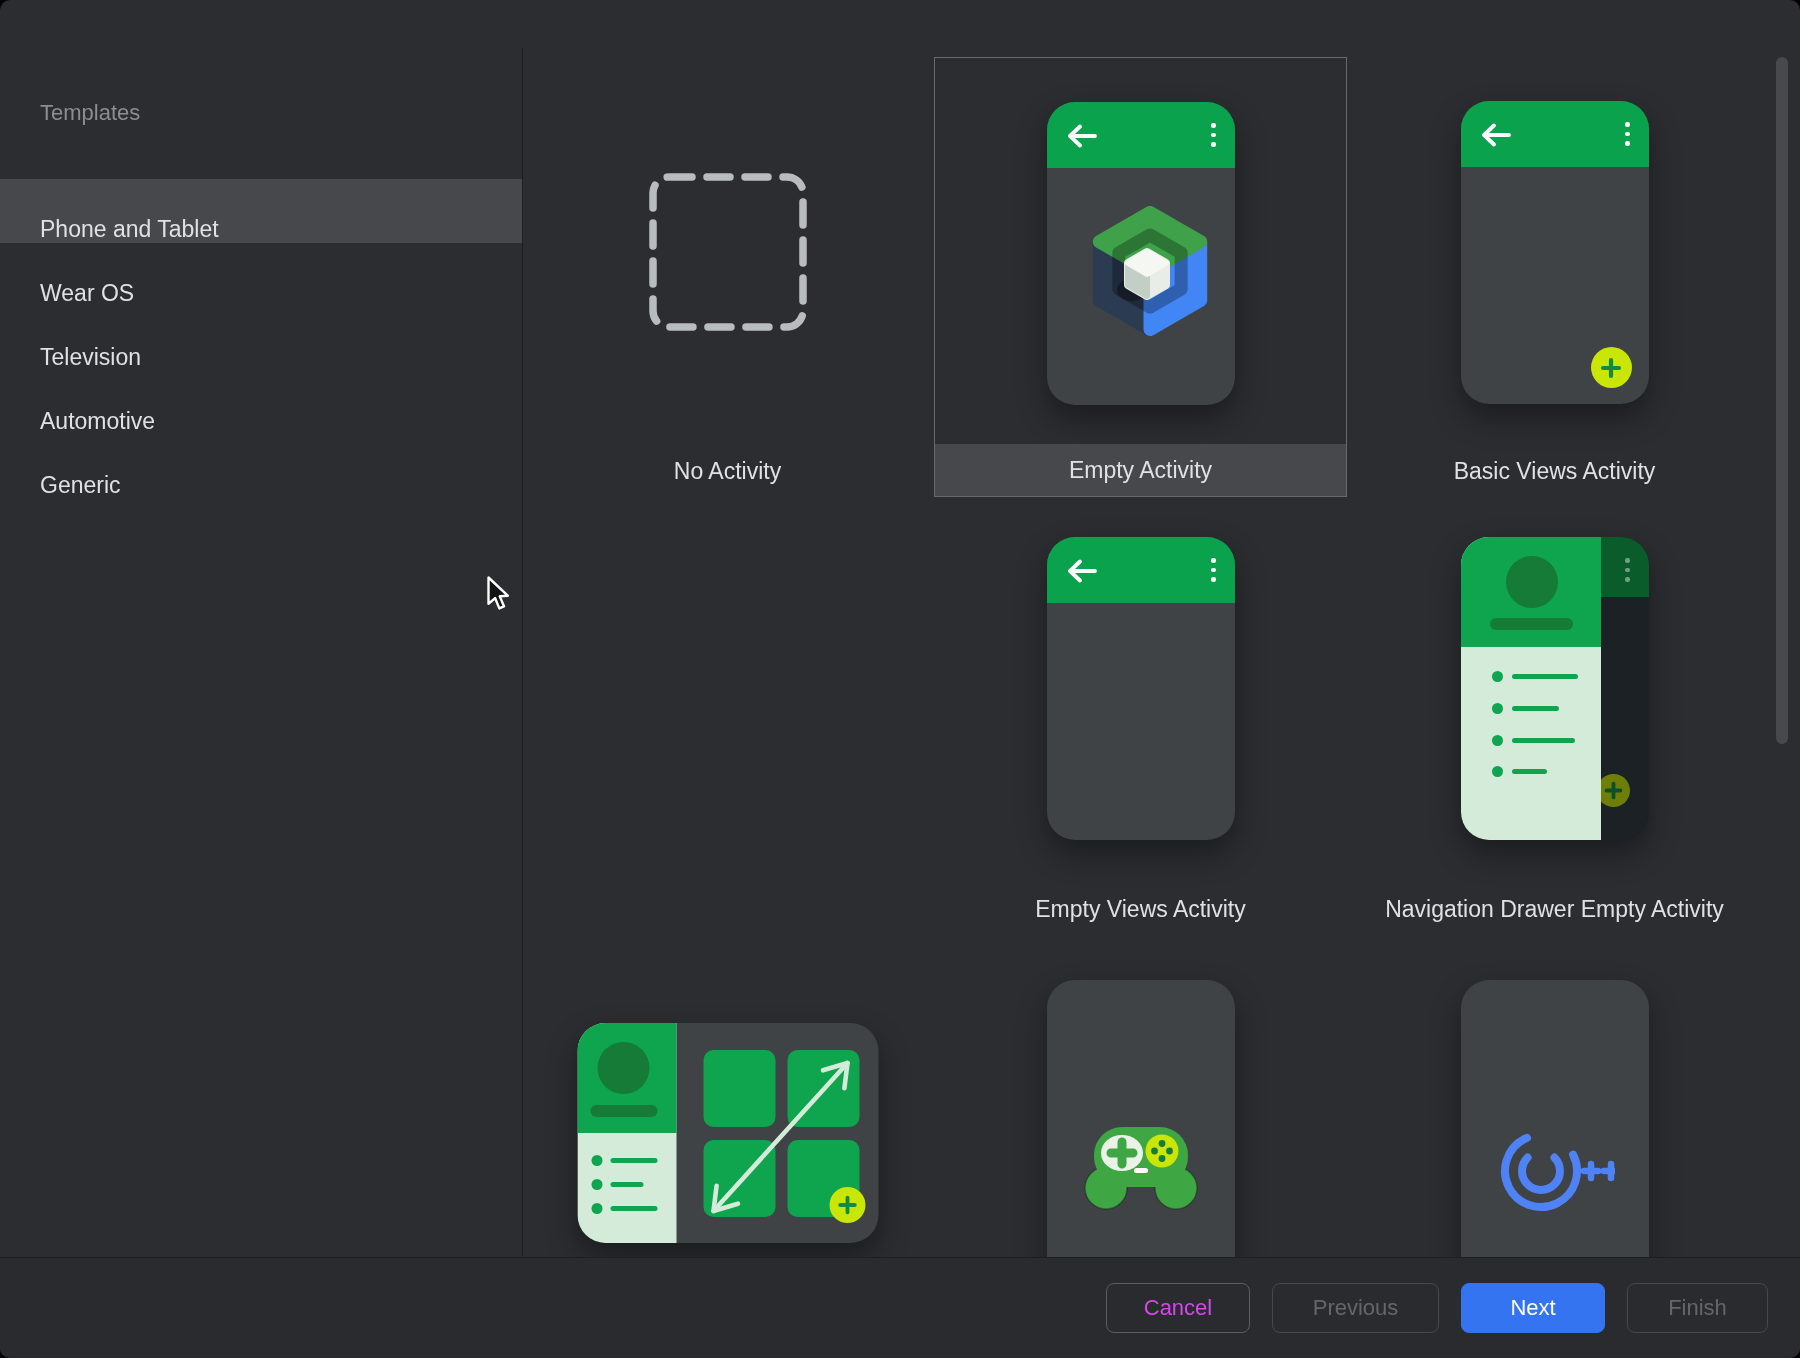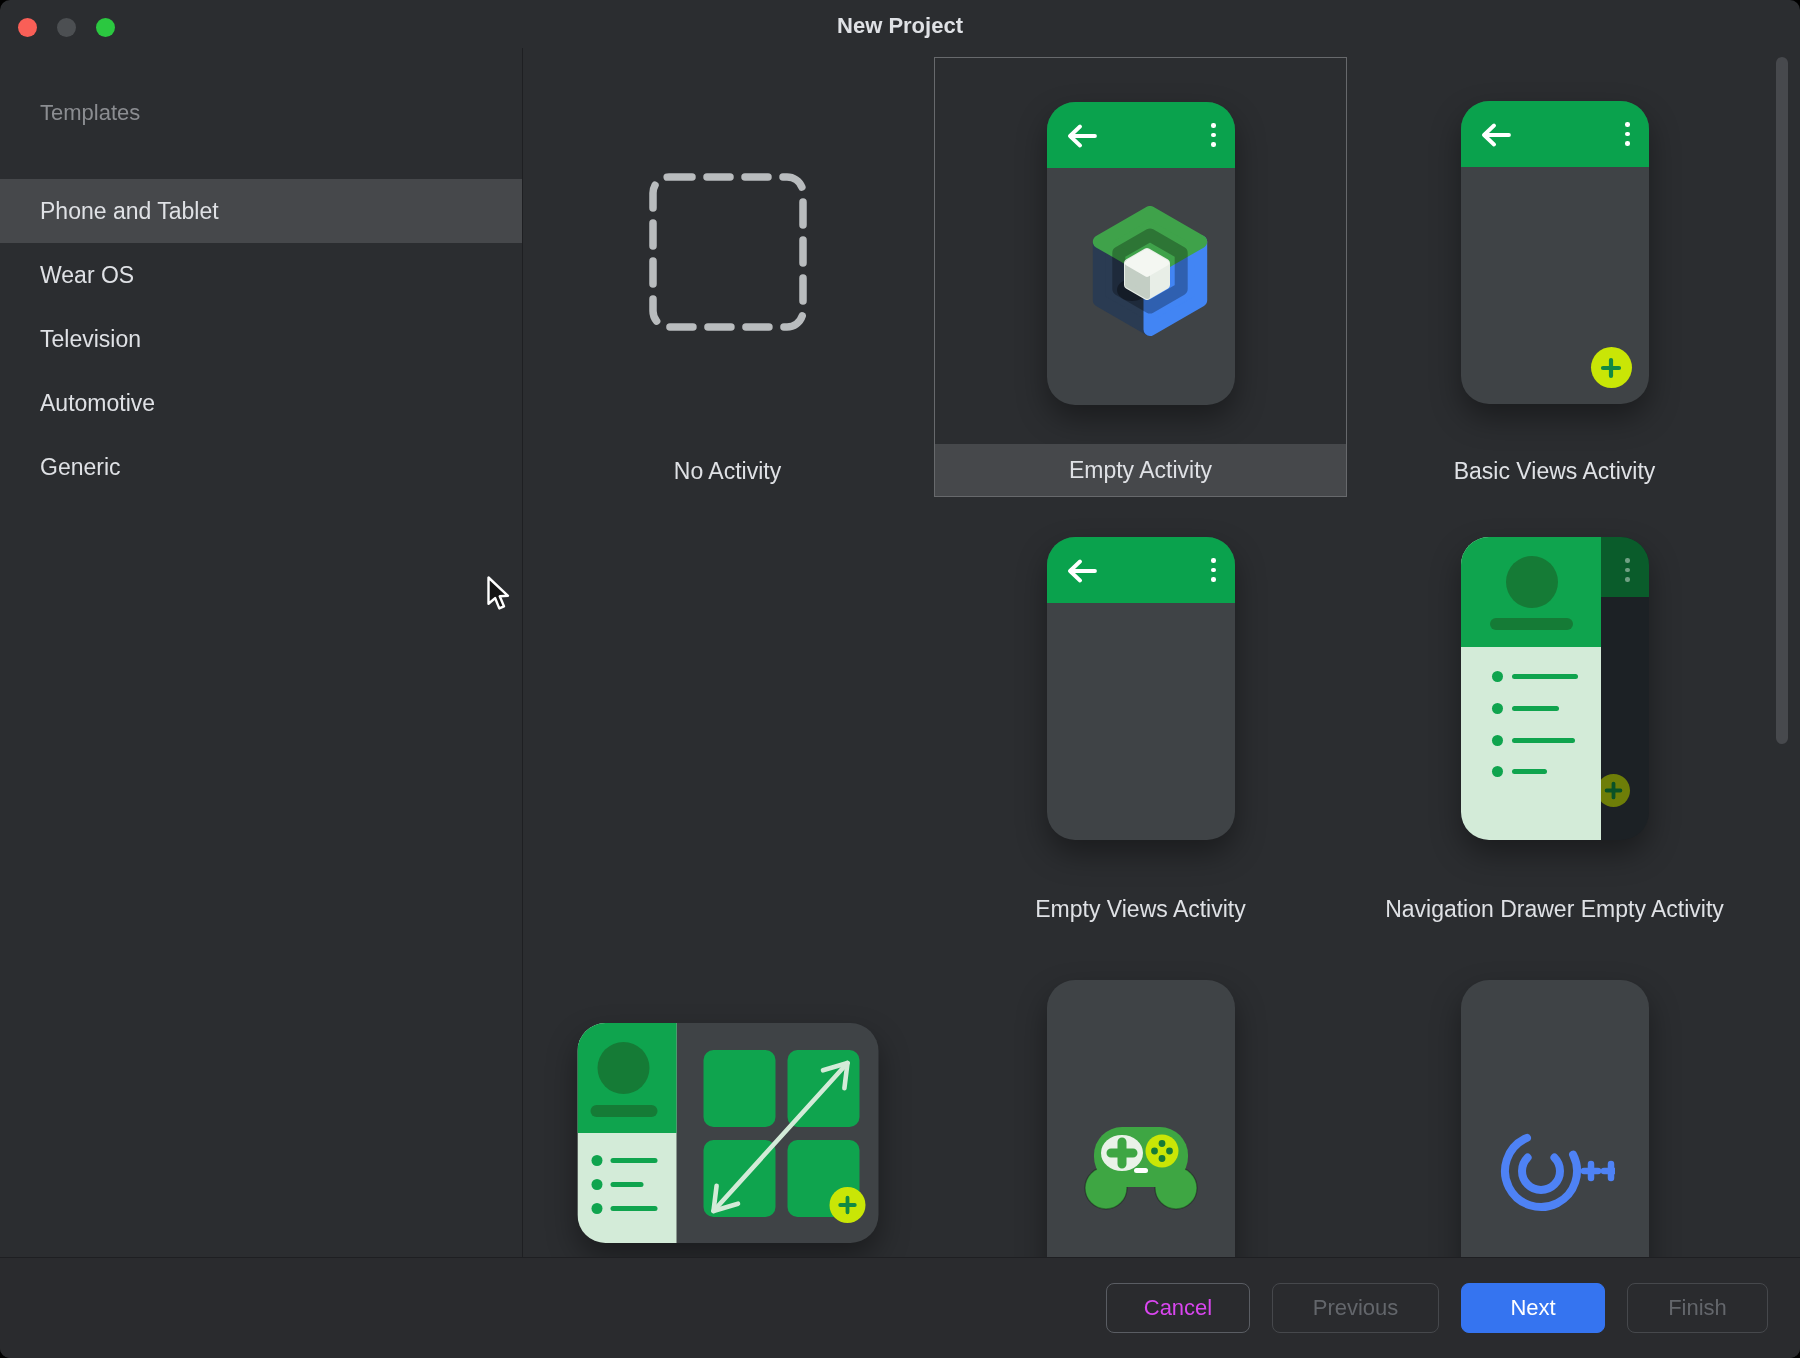--- a/index.html
+++ b/index.html
@@ -11,21 +11,21 @@
   .title{position:absolute;left:0;right:0;top:13px;text-align:center;color:#dfe1e5;font-size:22px;font-weight:bold;}
   .traffic{position:absolute;left:18px;top:18px;display:flex;gap:20px;}
   .tl{width:19px;height:19px;border-radius:50%;}
   .tl.close{background:#f95f57;}
   .tl.min{background:#4c4f52;}
   .tl.max{background:#2bc840;}
 
   
   .side-divider{position:absolute;left:522px;top:48px;width:1px;height:1209px;background:#1e1f22;}
   .side-header{position:absolute;left:40px;top:100px;font-size:22px;color:#8b8d91;}
-  .side-item{position:absolute;left:0;width:522px;height:64px;display:flex;align-items:center;padding-left:40px;box-sizing:border-box;font-size:23px;color:#dfe1e5;cursor:default;}
+  .side-item{position:absolute;left:0;width:522px;height:64px;display:flex;align-items:flex-end;padding-left:40px;box-sizing:border-box;font-size:23px;color:#dfe1e5;cursor:default;}
   .side-item.selected{background:#46484b;}
 
   
   .scroll{position:absolute;left:0;top:48px;width:1800px;height:1209px;overflow:hidden;}
   .cell{position:absolute;width:413px;height:440px;box-sizing:border-box;text-decoration:underline;}
   .cell.selected{border:1px solid #67696c;}
   .band{position:absolute;left:0;right:0;bottom:0;height:52px;display:flex;align-items:center;justify-content:center;}
   .cell.selected .band{background:#46484b;}
   .card-label{font-size:23px;color:#dfe1e5;text-align:center;line-height:35px;max-width:345px;}
   .label-wrap{position:absolute;left:0;right:0;bottom:10px;display:flex;justify-content:center;align-items:flex-end;}
@@ -64,28 +64,20 @@
   .btn.primary{background:#3574f0;border-color:#3574f0;color:#fff;}
 
   .scrollthumb{position:absolute;left:1776px;top:9px;width:12px;height:687px;border-radius:6px;background:#47494d;}
   .cursor{position:absolute;left:484px;top:576px;z-index:50;}
 </style>
 </head>
 <body>
 
 <div class="window">
 
-  <div class="titlebar">
-    <div class="traffic">
-      <div class="tl close"></div>
-      <div class="tl min"></div>
-      <div class="tl max"></div>
-    </div>
-    <div class="title">New Project</div>
-  </div>
 
   <div class="side-divider"></div>
   <div class="side-header">Templates</div>
   <div class="side-item selected" style="top:179px">
     <span>Phone and Tablet</span>
   </div>
   <div class="side-item" style="top:307px">
     <span>Television</span>
   </div>
   <div class="side-item" style="top:243px">

